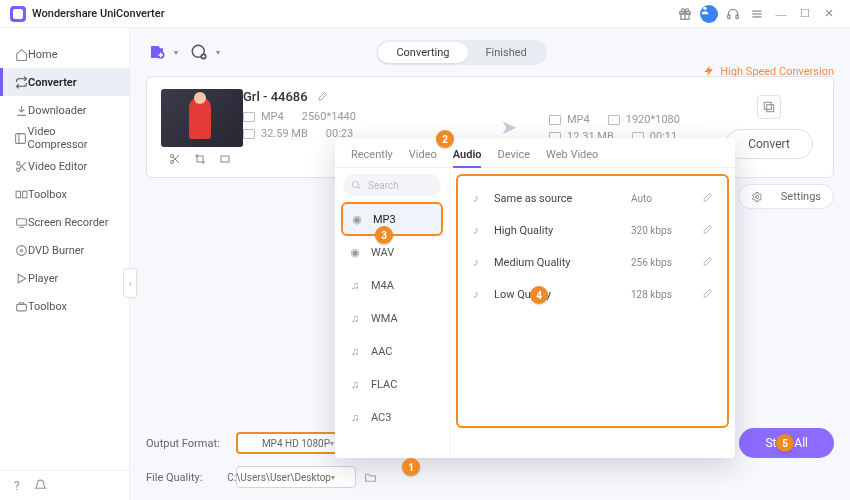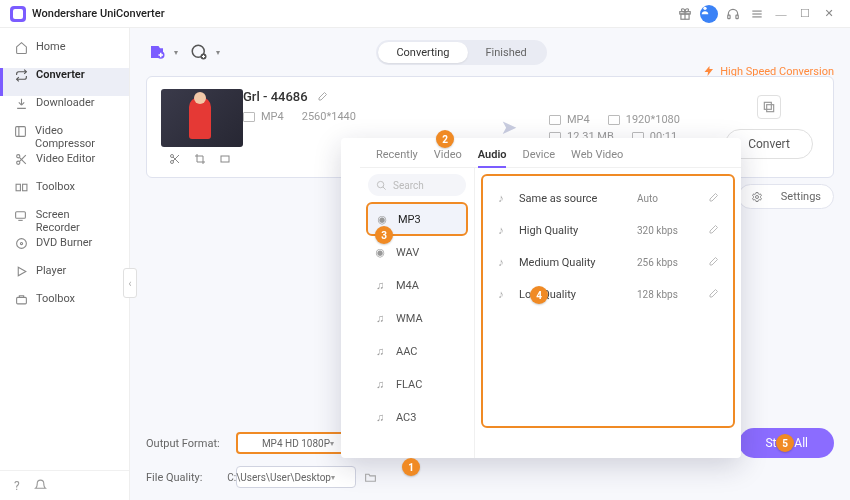--- a/index.html
+++ b/index.html
@@ -12,21 +12,21 @@
   .titlebar .spacer { flex: 1; }
   .titlebar .tb-icon { width: 22px; height: 22px; display: flex; align-items: center; justify-content: center; color: #888; margin-left: 2px; }
   .tb-gift { color: #ff6b3d; }
   .tb-user { background: #3b82f6; color: #fff; border-radius: 50%; width: 18px; height: 18px; font-size: 10px; }
   .tb-win { font-family: "Segoe UI Symbol"; font-size: 11px; }
 
   .main { display: flex; height: calc(100% - 28px); }
 
   .sidebar { width: 130px; background: #fff; border-right: 1px solid #eee; display: flex; flex-direction: column; }
   .sidebar .nav { flex: 1; padding-top: 12px; }
-  .side-item { height: 28px; display: flex; align-items: flex-start; padding: 0 14px; color: #555; font-size: 11px; gap: 8px; }
+  .side-item { height: 28px; display: flex; align-items: center; padding: 0 14px; color: #555; font-size: 11px; }
   .side-item.active { background: #eceef6; color: #222; font-weight: 600; border-left: 3px solid #7b5cff; padding-left: 11px; }
   .side-item .sicon { width: 14px; height: 14px; display: flex; align-items: center; justify-content: center; color: #888; }
   .side-item.active .sicon { color: #555; }
   .sidebar-footer { height: 30px; display: flex; align-items: center; gap: 14px; padding: 0 14px; border-top: 1px solid #f0f0f0; }
   .sidebar-footer div { color: #999; }
 
   .content { flex: 1; position: relative; display: flex; flex-direction: column; }
   .collapse-handle { position: absolute; left: -7px; top: 240px; width: 14px; height: 30px; background: #fff; border: 1px solid #e0e0e0; border-radius: 3px; display: flex; align-items: center; justify-content: center; color: #aaa; font-size: 10px; }
 
   .topbar { height: 48px; display: flex; align-items: center; padding: 0 16px; gap: 10px; }
@@ -67,21 +67,21 @@
   .label { width: 82px; color: #666; }
   .select-box { width: 120px; height: 22px; border: 1px solid #d0d3e0; border-radius: 4px; background: #fff; display: flex; align-items: center; padding: 0 20px; justify-content: flex-end; color: #666; font-size: 10px; }
   .select-box.hl { border: 2px solid #f08a24; }
   .caret { font-size: 8px; color: #999; }
   .b-ic { color: #aaa; width: 18px; text-align: center; }
   .switch { width: 28px; height: 14px; background: #d4d7e3; border-radius: 7px; position: relative; }
   .switch::after { content: ""; position: absolute; width: 12px; height: 12px; background: #fff; border-radius: 50%; top: 1px; left: 1px; }
   .startall { margin-left: auto; padding: 8px 26px; background: #8b6cff; color: #fff; border-radius: 18px; font-size: 12px; }
 
   
-  .popover { position: absolute; left: 211px; top: 110px; width: 400px; height: 320px; background: #fff; border-radius: 4px; box-shadow: 0 8px 28px rgba(30,30,60,0.18); display: flex; flex-direction: column; z-index: 50; padding-left: 19px; }
+  .popover { position: absolute; left: 205px; top: 110px; width: 400px; height: 320px; background: #fff; border-radius: 4px; box-shadow: 0 8px 28px rgba(30,30,60,0.18); display: flex; flex-direction: column; z-index: 50; }
   .p-tabs { display: flex; gap: 16px; padding: 10px 16px 6px; font-size: 11px; color: #888; border-bottom: 1px solid #f0f0f0; position: relative; }
   .p-tab.active { color: #333; font-weight: 600; position: relative; }
   .p-tab.active::after { content: ""; position: absolute; left: 0; right: 0; bottom: -7px; height: 2px; background: #7b5cff; }
   .p-body { flex: 1; display: flex; min-height: 0; }
   .p-left { width: 115px; border-right: 1px solid #f0f0f0; display: flex; flex-direction: column; }
   .p-search { margin: 6px 8px; height: 22px; border-radius: 11px; background: #f4f5f9; display: flex; align-items: center; padding: 0 8px; gap: 6px; color: #bbb; font-size: 10px; }
   .fmt-list { flex: 1; overflow: hidden; }
   .fmt-item { height: 33px; display: flex; align-items: center; gap: 8px; padding: 0 12px; font-size: 11px; color: #555; }
   .fmt-item.sel { background: #f1f3fa; color: #222; border: 2px solid #f08a24; border-radius: 6px; margin: 0 6px; padding: 0 6px; height: 34px; }
   .fmt-ic { width: 16px; height: 14px; display: flex; align-items: center; justify-content: center; color: #999; }
@@ -317,20 +317,27 @@
               </svg>
             </span>
         </div>
         <div class="spec-row">
           <span class="chip">
               <span class="film-ic"></span>
               <span>MP4</span>
             </span>
           <span>2560*1440</span>
         </div>
+        <div class="spec-row">
+          <span class="chip">
+              <span class="film-ic"></span>
+              <span>32.59 MB</span>
+            </span>
+          <span>00:23</span>
+        </div>
       </div>
       <div class="mid-arrow">➤</div>
       <div class="out-col">
         <div style="height:20px"></div>
         <div class="spec-row">
           <span class="chip">
               <span class="film-ic"></span>
               <span>MP4</span>
             </span>
           <span class="chip">

